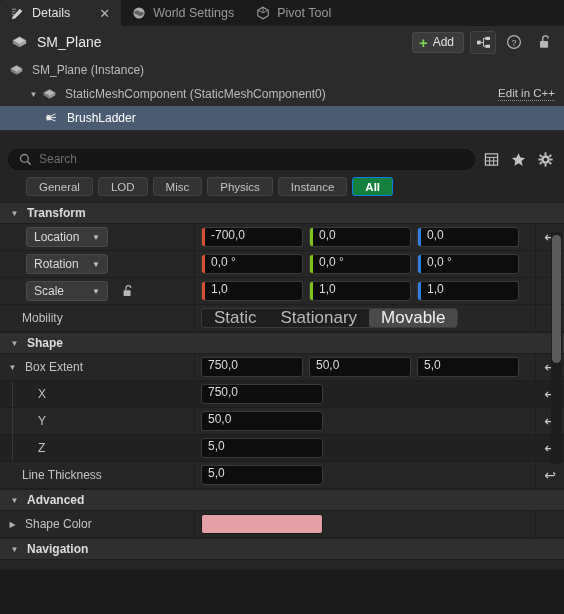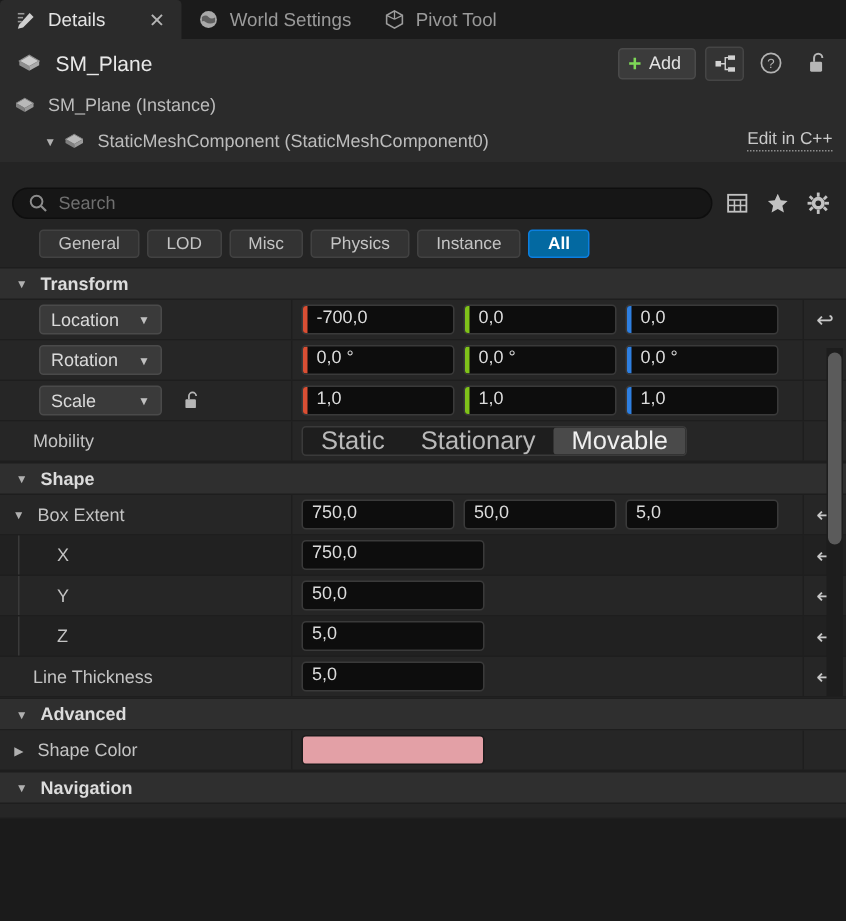--- a/index.html
+++ b/index.html
@@ -163,21 +163,21 @@
     padding: 0 12px;
     display: flex; align-items: center; justify-content: center;
     background: #333333;
     border: 1px solid #424242;
     border-radius: 3px;
     font-size: 11.5px;
     color: #c4c4c4;
     box-sizing: border-box;
   }
   .chip.active {
-    background: #0369a1;
+    background: #15803d;
     border-color: #0b7fe0;
     color: #ffffff;
     font-weight: 600;
   }
 
   
   .plist { position: relative; background: #242424; }
   .cat {
     height: 22px;
     background: #2f2f2f;
@@ -418,20 +418,30 @@
         <svg width="15" height="15" viewBox="0 0 18 18">
           <path d="M2 7 L9 3 L16 7 L9 11 Z" fill="#b9b9b9" stroke="#828282" stroke-width="0.8"></path>
           <path d="M2 7 L2 10 L9 14 L9 11 Z" fill="#808080"></path>
           <path d="M16 7 L16 10 L9 14 L9 11 Z" fill="#9b9b9b"></path>
         </svg>
       </span>
       <span class="htext">StaticMeshComponent (StaticMeshComponent0)</span>
       <span class="editcpp">Edit in C++</span>
     </div>
 
+    <div class="hrow sel" style="padding-left:43px;">
+      <span class="ico" style="margin-right:9px;">
+        <svg width="15" height="15" viewBox="0 0 18 18">
+          <circle cx="7" cy="8" r="3.2" fill="#e8e8e8"></circle>
+          <path d="M9.5 6 L15 3.5 M10.2 8 L15.6 7.6 M9.6 10 L15 12" stroke="#e8e8e8" stroke-width="1.2"></path>
+          <path d="M5 4.6 L7 7 M5 11.4 L7 9" stroke="#e8e8e8" stroke-width="1.2"></path>
+        </svg>
+      </span>
+      <span class="htext">BrushLadder</span>
+    </div>
   </div>
 
   <div class="hier-gap"></div>
 
   <div class="searchrow">
     <div class="searchbox">
       <span class="ico">
         <svg width="13" height="13" viewBox="0 0 14 14">
           <circle cx="5.8" cy="5.8" r="4.2" fill="none" stroke="#8c8c8c" stroke-width="1.4"></circle>
           <line x1="9" y1="9" x2="12.6" y2="12.6" stroke="#8c8c8c" stroke-width="1.6"></line>

